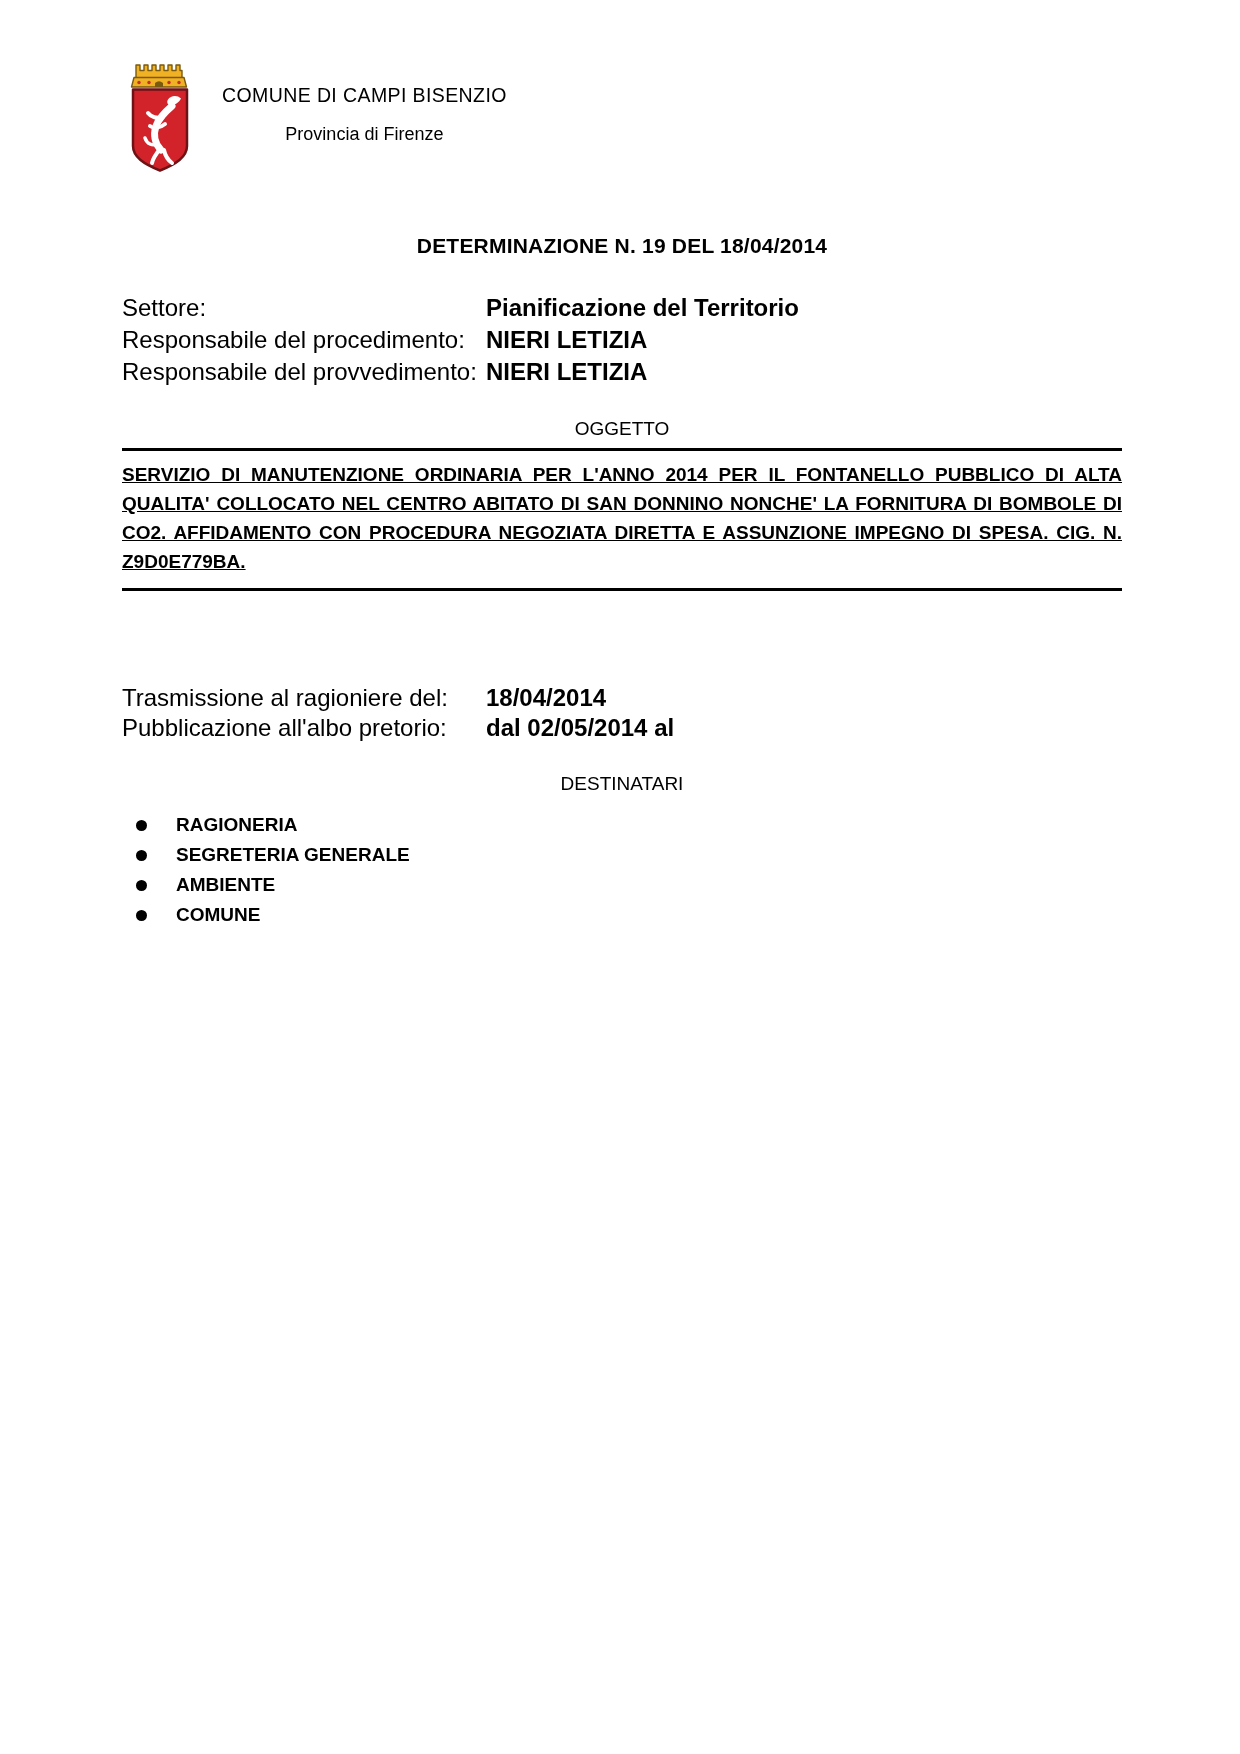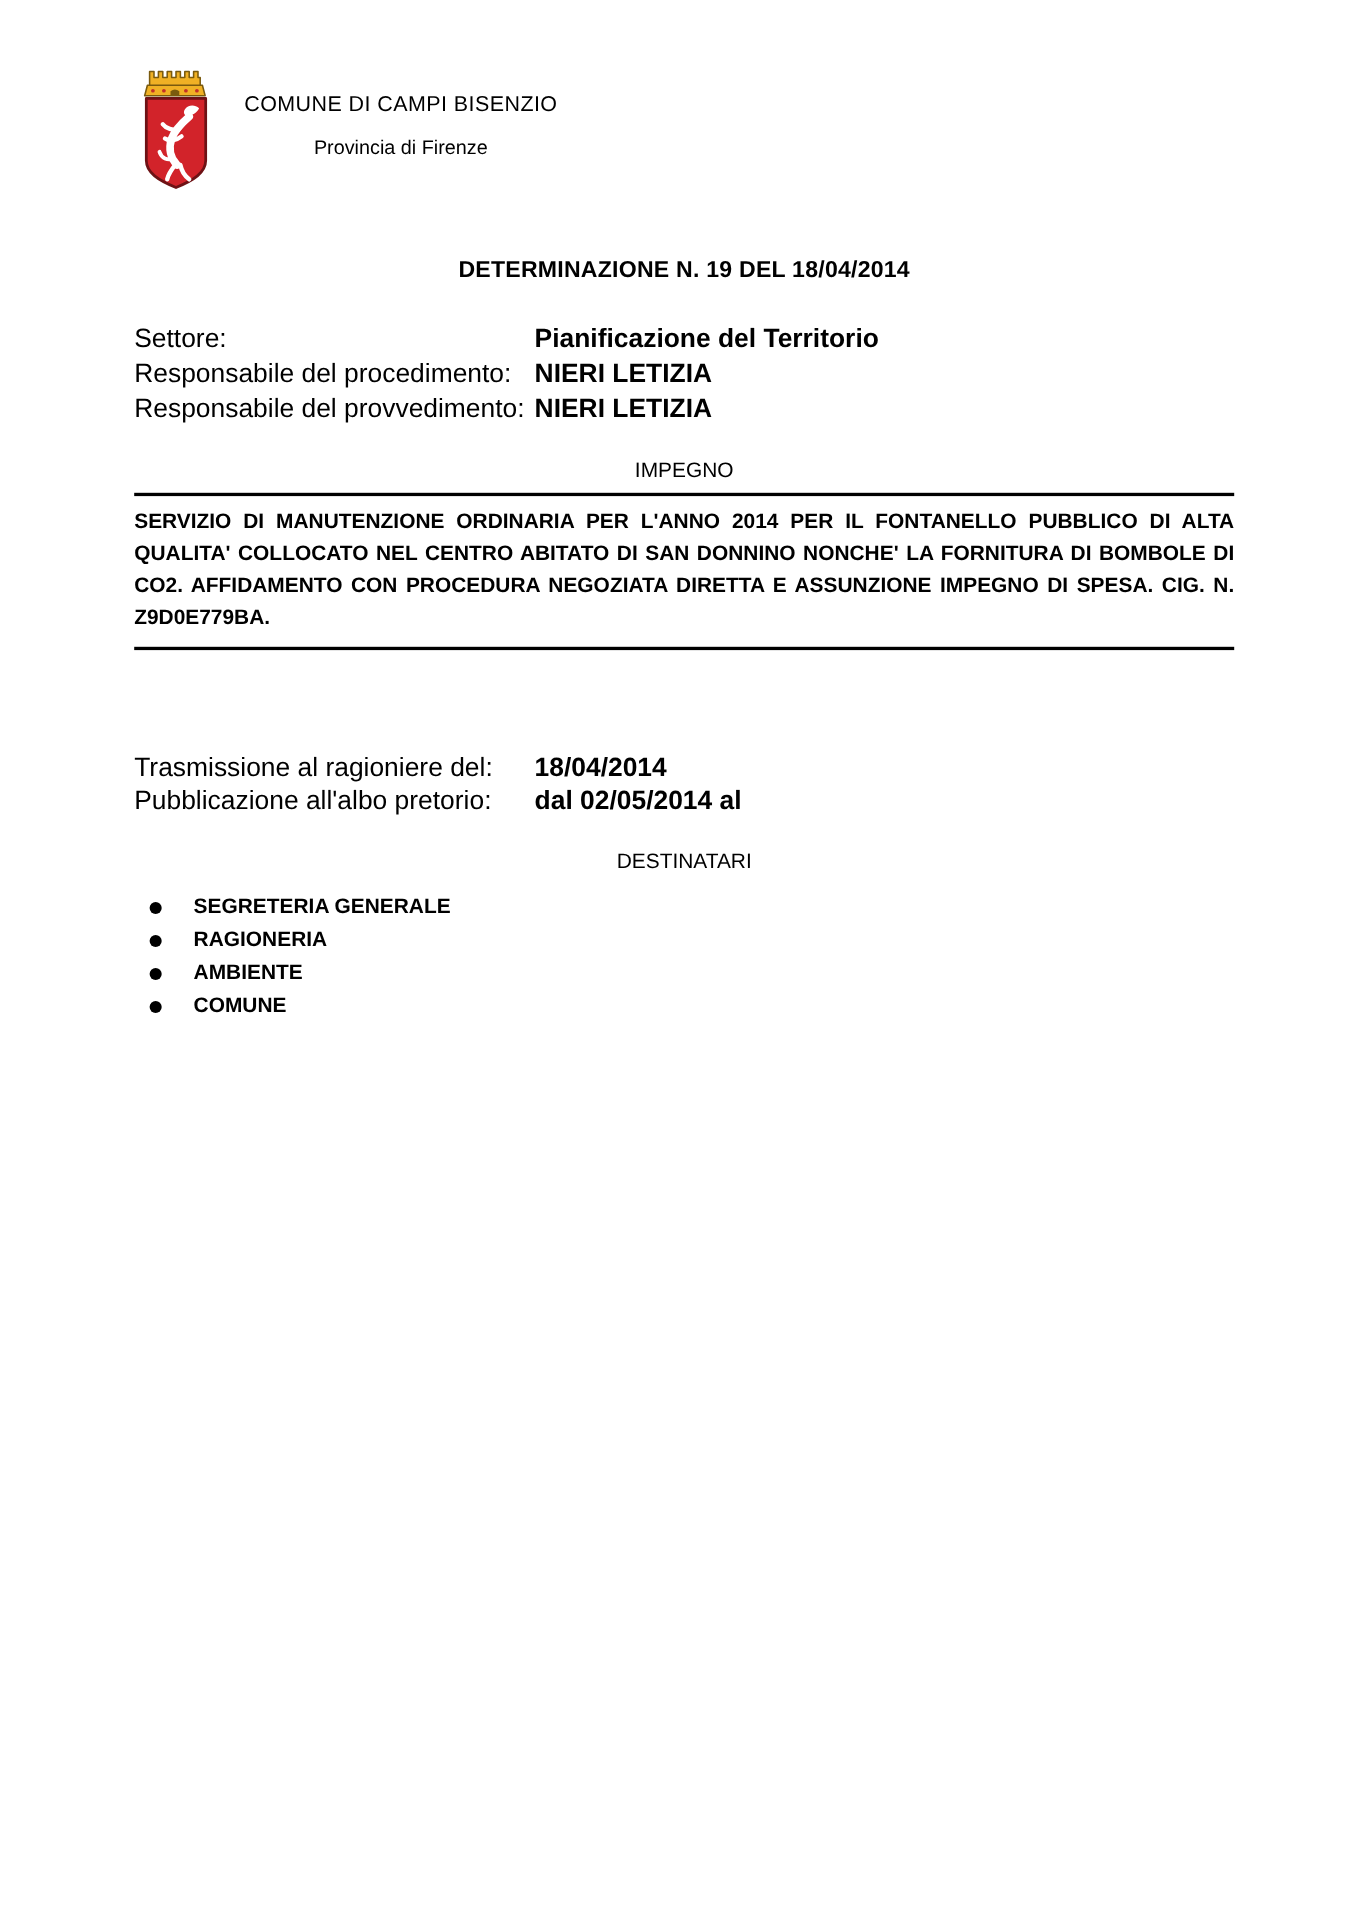--- a/index.html
+++ b/index.html
@@ -69,20 +69,21 @@
   }
   .rule.below-par { margin-top: 12px; }
   
   .oggetto-par {
     margin: 9px 0 0 0;
     font-size: 19px;
     font-weight: bold;
     line-height: 29px;
     text-align: justify;
     word-spacing: 1px;
+    text-decoration: underline;
   }
   
   .dest-list {
     list-style: none;
     margin: 15px 0 0 0;
     padding: 0 0 0 14px;
   }
   .dest-item {
     display: flex;
     align-items: center;
@@ -149,21 +150,21 @@
     <div class="field-row">
       <span class="field-label">Responsabile del procedimento:</span>
       <span class="field-value">NIERI LETIZIA</span>
     </div>
     <div class="field-row">
       <span class="field-label">Responsabile del provvedimento:</span>
       <span class="field-value">NIERI LETIZIA</span>
     </div>
   </section>
 
-  <div class="center-heading">IMPEGNO</div>
+  <div class="center-heading">OGGETTO</div>
 
   <hr class="rule">
 
   <p class="oggetto-par">SERVIZIO DI MANUTENZIONE ORDINARIA PER L'ANNO 2014 PER IL FONTANELLO PUBBLICO DI ALTA QUALITA' COLLOCATO NEL CENTRO ABITATO DI SAN DONNINO NONCHE' LA FORNITURA DI BOMBOLE DI CO2. AFFIDAMENTO CON PROCEDURA NEGOZIATA DIRETTA E ASSUNZIONE IMPEGNO DI SPESA. CIG. N. Z9D0E779BA.</p>
 
   <hr class="rule below-par">
 
   <section class="fields transmission">
     <div class="field-row">
       <span class="field-label">Trasmissione al ragioniere del:</span>
@@ -173,28 +174,28 @@
       <span class="field-label">Pubblicazione all'albo pretorio:</span>
       <span class="field-value">dal 02/05/2014 al</span>
     </div>
   </section>
 
   <div class="center-heading">DESTINATARI</div>
 
   <ul class="dest-list">
     <li class="dest-item">
       <span class="bullet"></span>
+      <span>RAGIONERIA</span>
+    </li>
+    <li class="dest-item">
+      <span class="bullet"></span>
       <span>SEGRETERIA GENERALE</span>
     </li>
     <li class="dest-item">
       <span class="bullet"></span>
-      <span>RAGIONERIA</span>
-    </li>
-    <li class="dest-item">
-      <span class="bullet"></span>
       <span>AMBIENTE</span>
     </li>
     <li class="dest-item">
       <span class="bullet"></span>
       <span>COMUNE</span>
     </li>
   </ul>
 
 </div>
 

